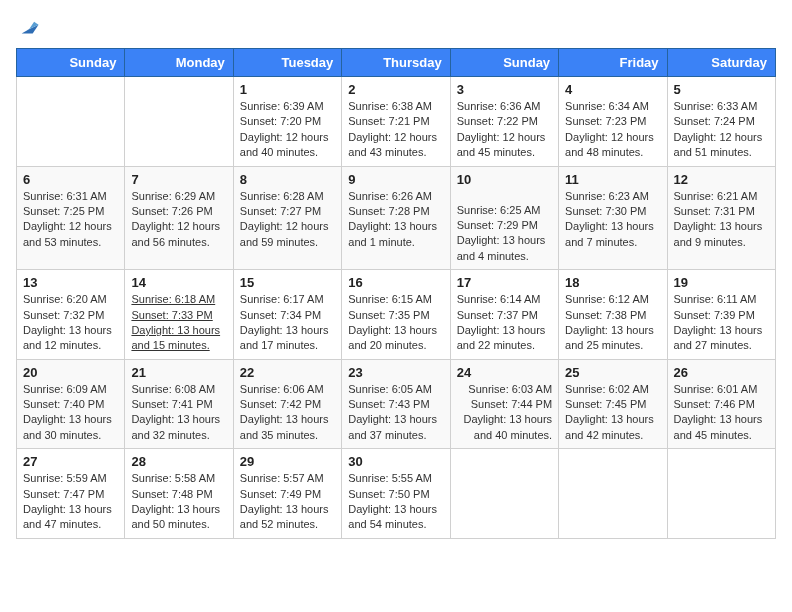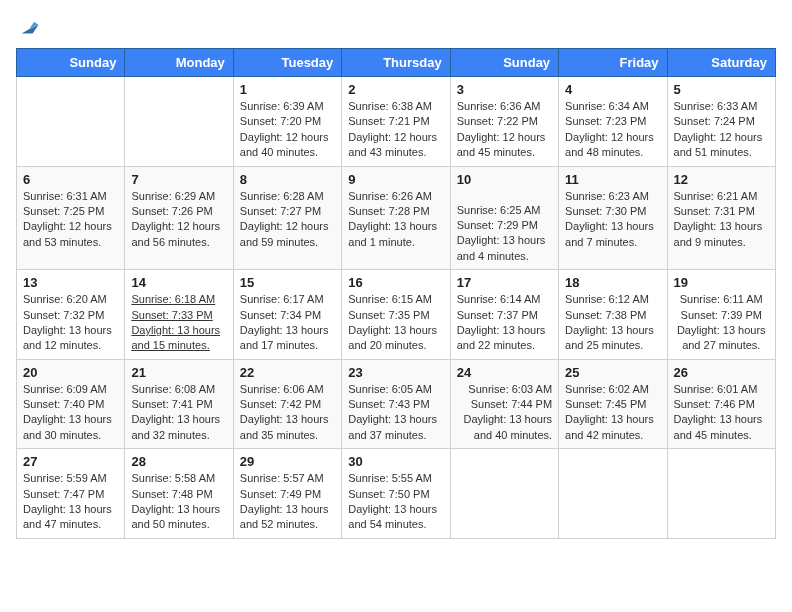--- a/index.html
+++ b/index.html
@@ -239,21 +239,21 @@
 Daylight: 13 hours and 22 minutes.</div>
         </td>
         <td>
           <span class="day-number">18</span>
           <div class="day-info" style="white-space: pre-line;">Sunrise: 6:12 AM
 Sunset: 7:38 PM
 Daylight: 13 hours and 25 minutes.</div>
         </td>
         <td>
           <span class="day-number">19</span>
-          <div class="day-info" style="white-space: pre-line; text-align: center;">Sunrise: 6:11 AM
+          <div class="day-info" style="white-space: pre-line;">Sunrise: 6:11 AM
 Sunset: 7:39 PM
 Daylight: 13 hours and 27 minutes.</div>
         </td>
       </tr>
       <tr>
         <td>
           <span class="day-number">20</span>
           <div class="day-info" style="white-space: pre-line;">Sunrise: 6:09 AM
 Sunset: 7:40 PM
 Daylight: 13 hours and 30 minutes.</div>

